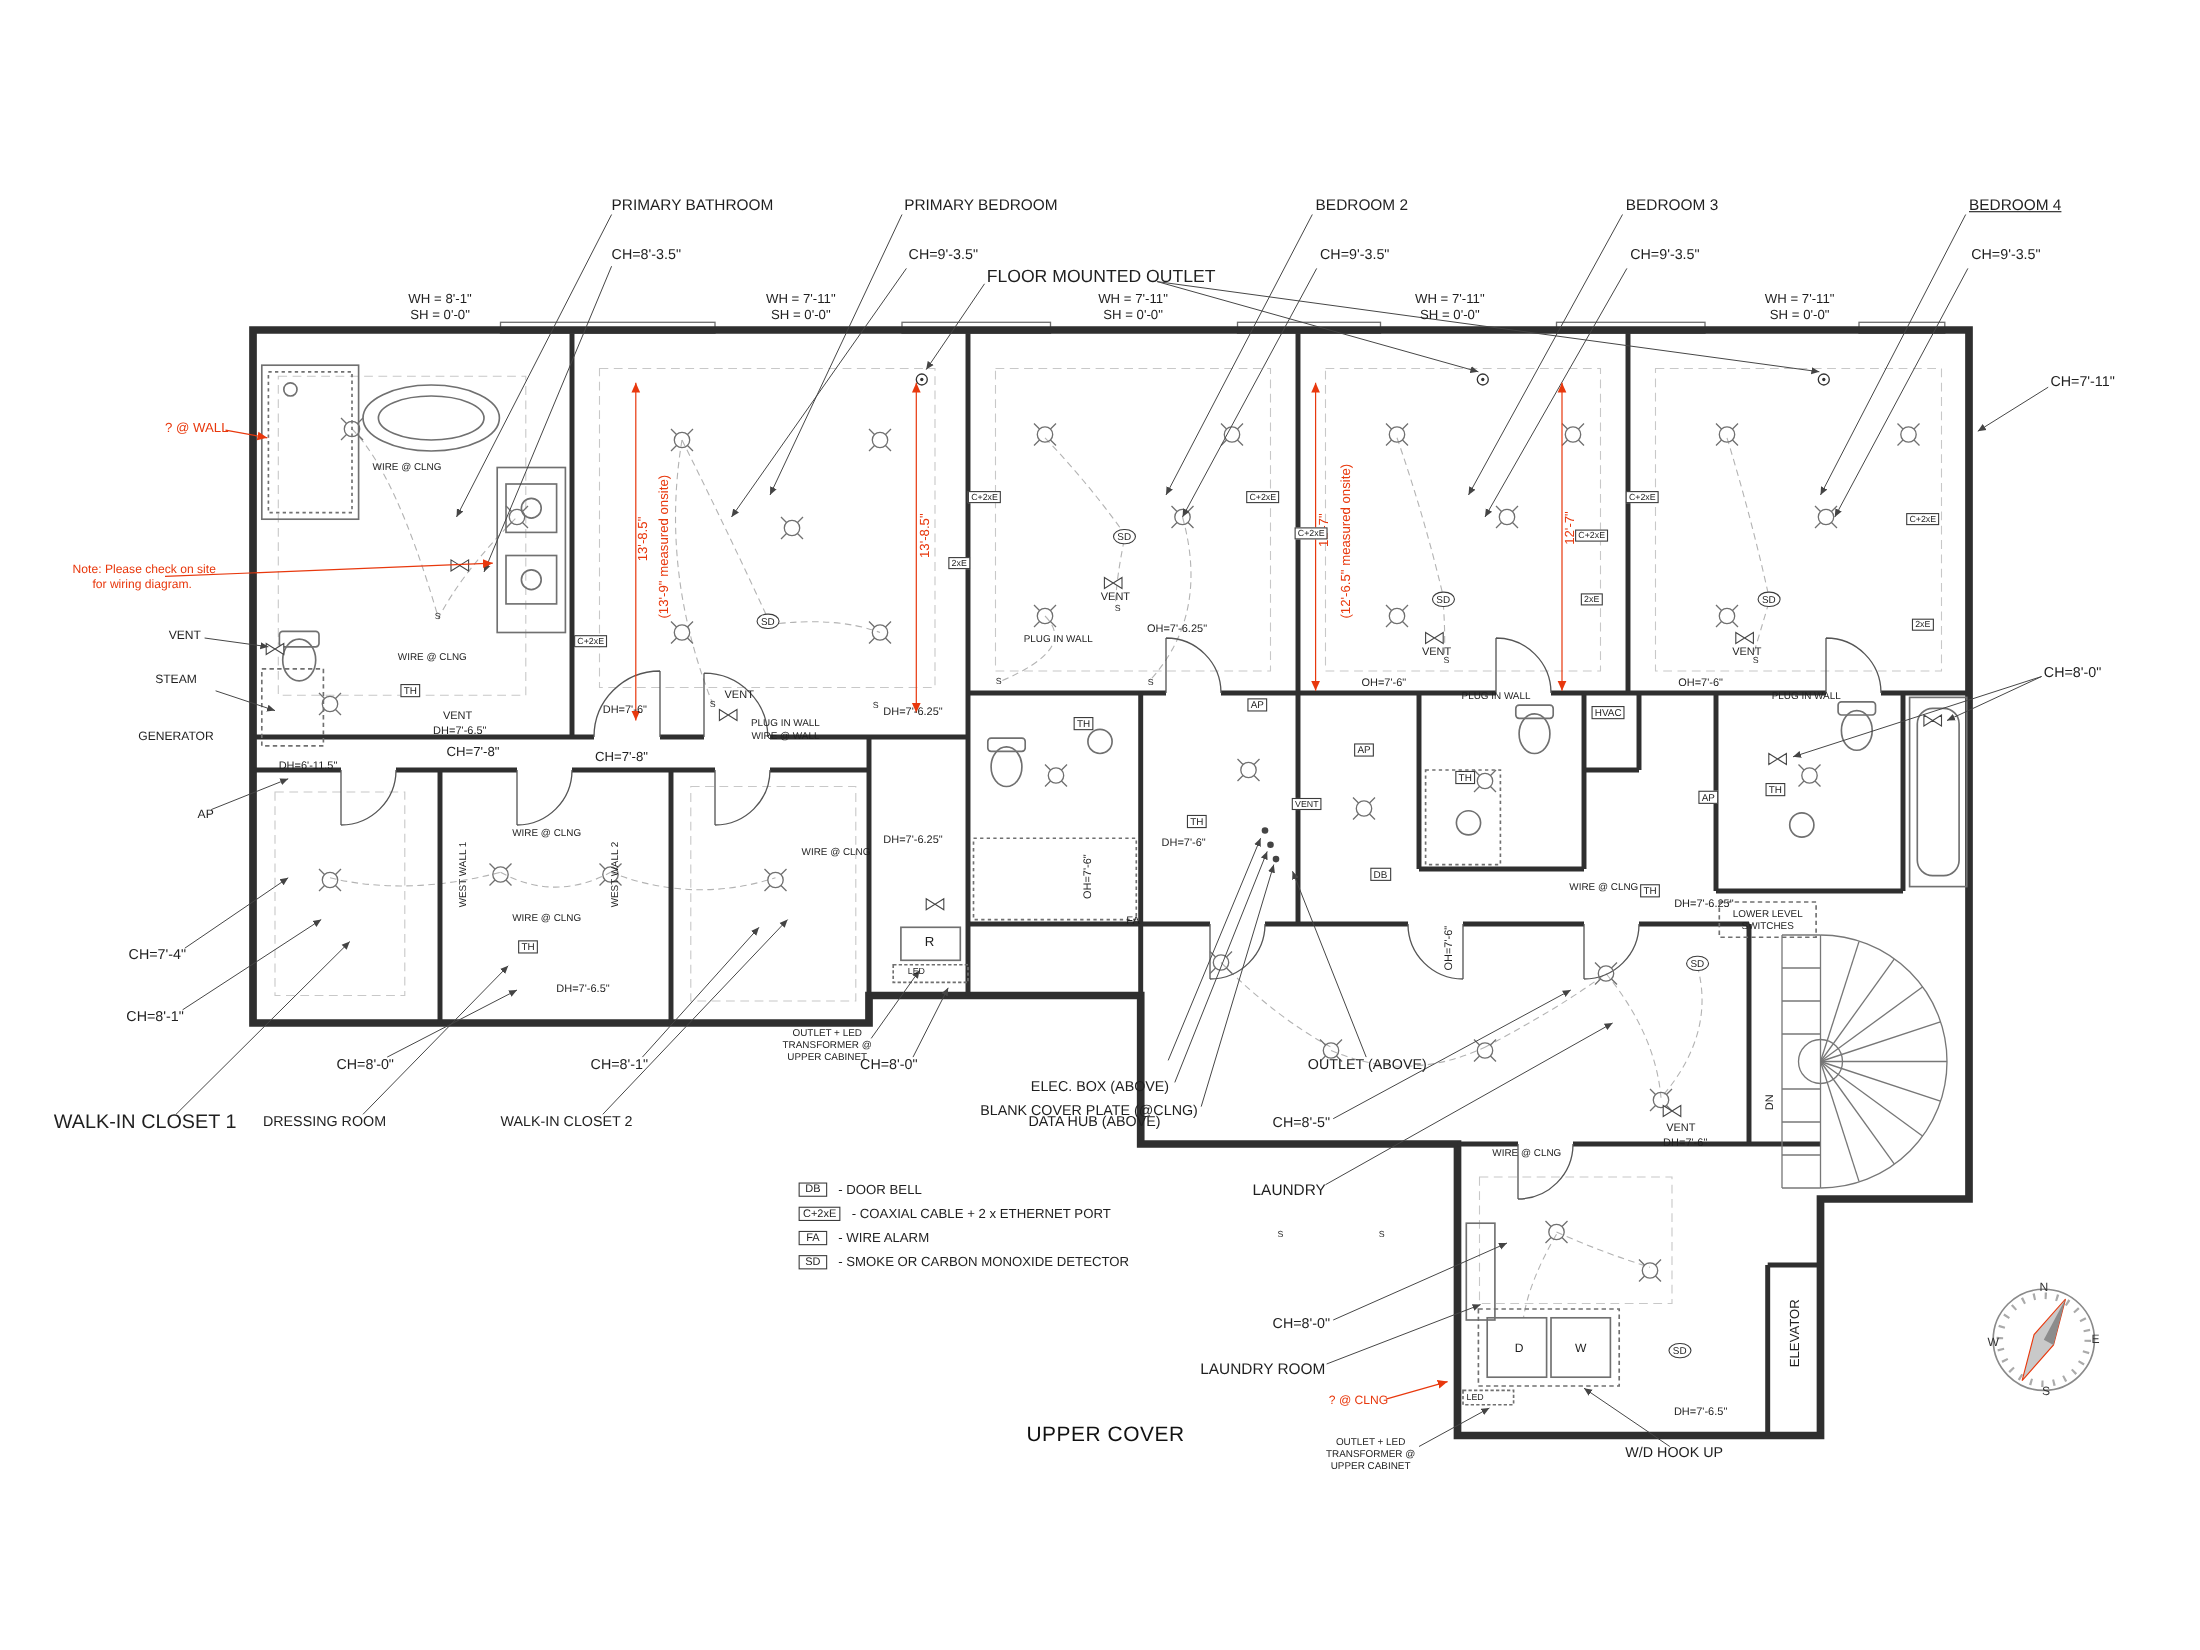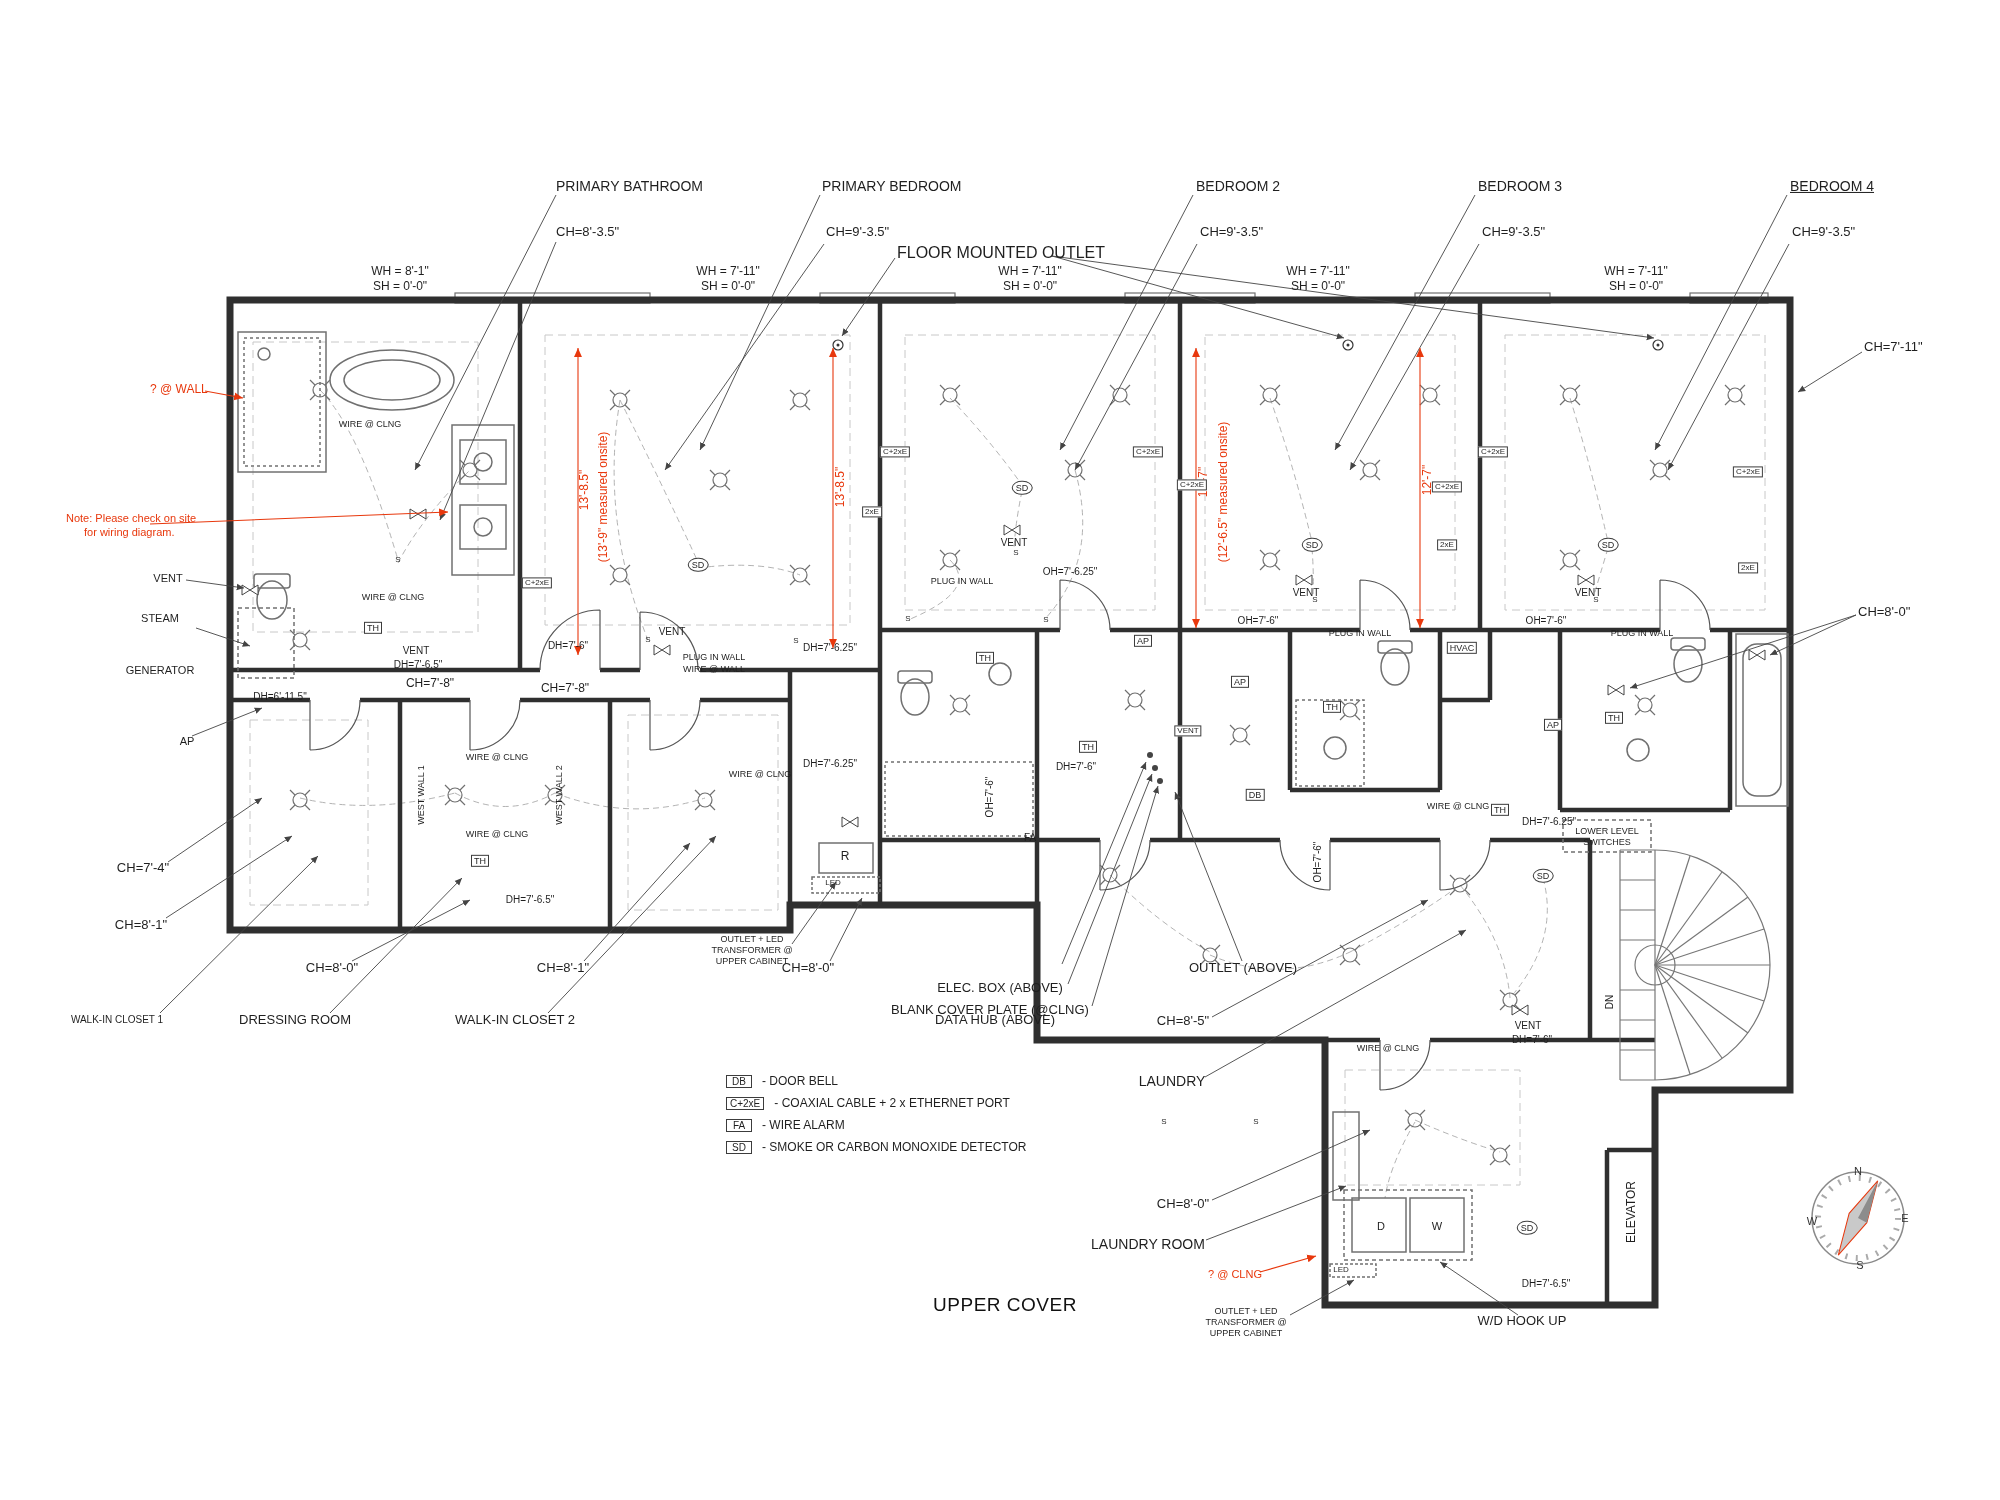--- a/index.html
+++ b/index.html
@@ -398,21 +398,21 @@
       <div class="lbl" style="left: 1224px; top: 492px; font-size: 12px; color: rgb(232, 56, 13); transform: translate(-50%, -50%) rotate(-90deg);">(12'-6.5" measured onsite)</div>
       <div class="lbl" style="left: 1428px; top: 480px; font-size: 12px; color: rgb(232, 56, 13); transform: translate(-50%, -50%) rotate(-90deg);">12'-7"</div>
       <div class="lbl left" style="left: 1208px; top: 1274px; font-size: 11px; color: rgb(232, 56, 13); transform: translate(0px, -50%);">? @ CLNG</div>
       <div class="lbl" style="left: 168px; top: 578px; font-size: 11px; transform: translate(-50%, -50%);">VENT</div>
       <div class="lbl" style="left: 160px; top: 618px; font-size: 11px; transform: translate(-50%, -50%);">STEAM</div>
       <div class="lbl" style="left: 160px; top: 632px; font-size: 11px; transform: translate(-50%, -50%); margin-top: 38px;">GENERATOR</div>
       <div class="lbl" style="left: 187px; top: 741px; font-size: 11px; transform: translate(-50%, -50%);">AP</div>
       <div class="lbl" style="left: 280px; top: 697px; font-size: 10px; transform: translate(-50%, -50%);">DH=6'-11.5"</div>
       <div class="lbl" style="left: 143px; top: 868px; font-size: 13px; transform: translate(-50%, -50%);">CH=7'-4"</div>
       <div class="lbl" style="left: 141px; top: 925px; font-size: 13px; transform: translate(-50%, -50%);">CH=8'-1"</div>
-      <div class="lbl" style="left: 117px; top: 1020px; font-size: 10px; transform: translate(-50%, -50%);">WALK-IN CLOSET 1</div>
+      <div class="lbl" style="left: 132px; top: 1020px; font-size: 18px; transform: translate(-50%, -50%);">WALK-IN CLOSET 1</div>
       <div class="lbl" style="left: 295px; top: 1020px; font-size: 13px; transform: translate(-50%, -50%);">DRESSING ROOM</div>
       <div class="lbl" style="left: 332px; top: 968px; font-size: 13px; transform: translate(-50%, -50%);">CH=8'-0"</div>
       <div class="lbl" style="left: 563px; top: 968px; font-size: 13px; transform: translate(-50%, -50%);">CH=8'-1"</div>
       <div class="lbl" style="left: 515px; top: 1020px; font-size: 13px; transform: translate(-50%, -50%);">WALK-IN CLOSET 2</div>
       <div class="lbl" style="left: 808px; top: 968px; font-size: 13px; transform: translate(-50%, -50%);">CH=8'-0"</div>
       <div class="lbl" style="left: 370px; top: 424px; font-size: 9px; transform: translate(-50%, -50%);">WIRE @ CLNG</div>
       <div class="lbl" style="left: 393px; top: 597px; font-size: 9px; transform: translate(-50%, -50%);">WIRE @ CLNG</div>
       <div class="lbl" style="left: 416px; top: 651px; font-size: 10px; transform: translate(-50%, -50%);">VENT</div>
       <div class="lbl" style="left: 418px; top: 665px; font-size: 10px; transform: translate(-50%, -50%);">DH=7'-6.5"</div>
       <div class="lbl" style="left: 430px; top: 684px; font-size: 12px; transform: translate(-50%, -50%);">CH=7'-8"</div>

